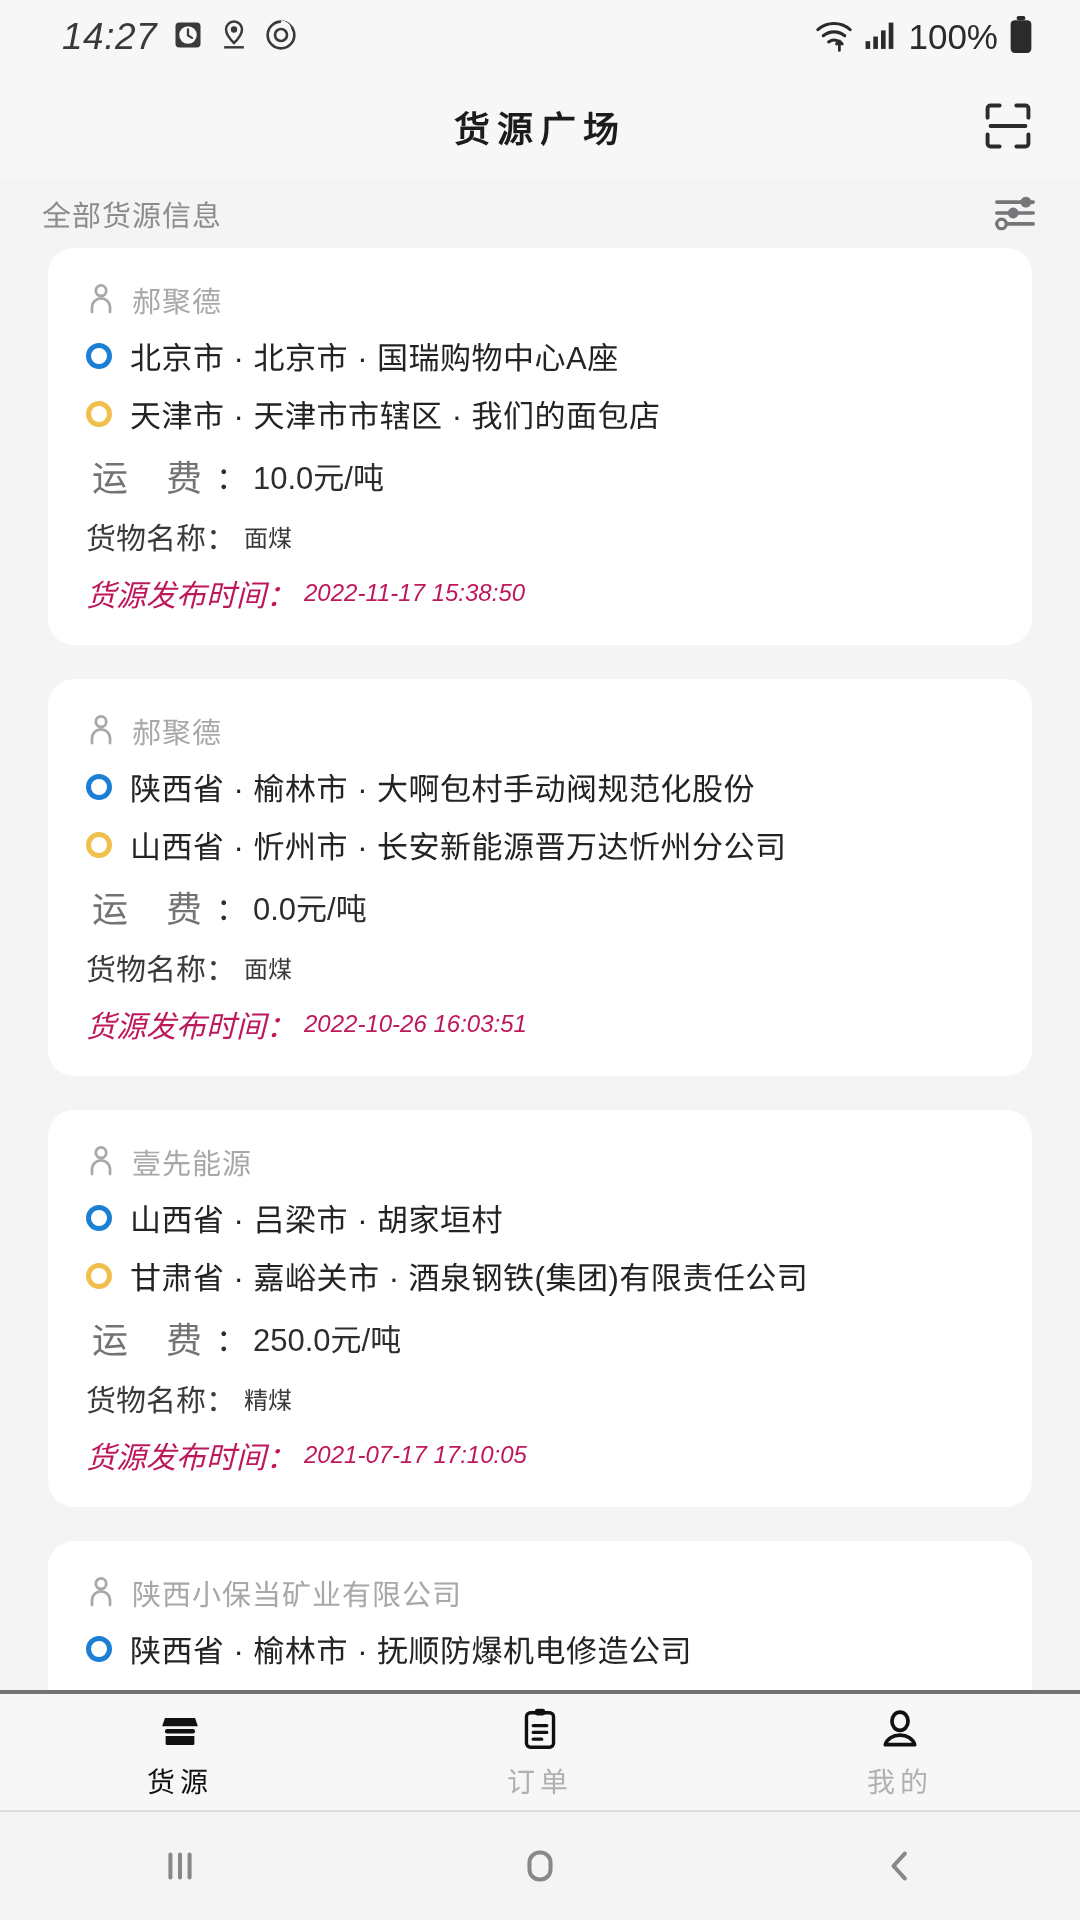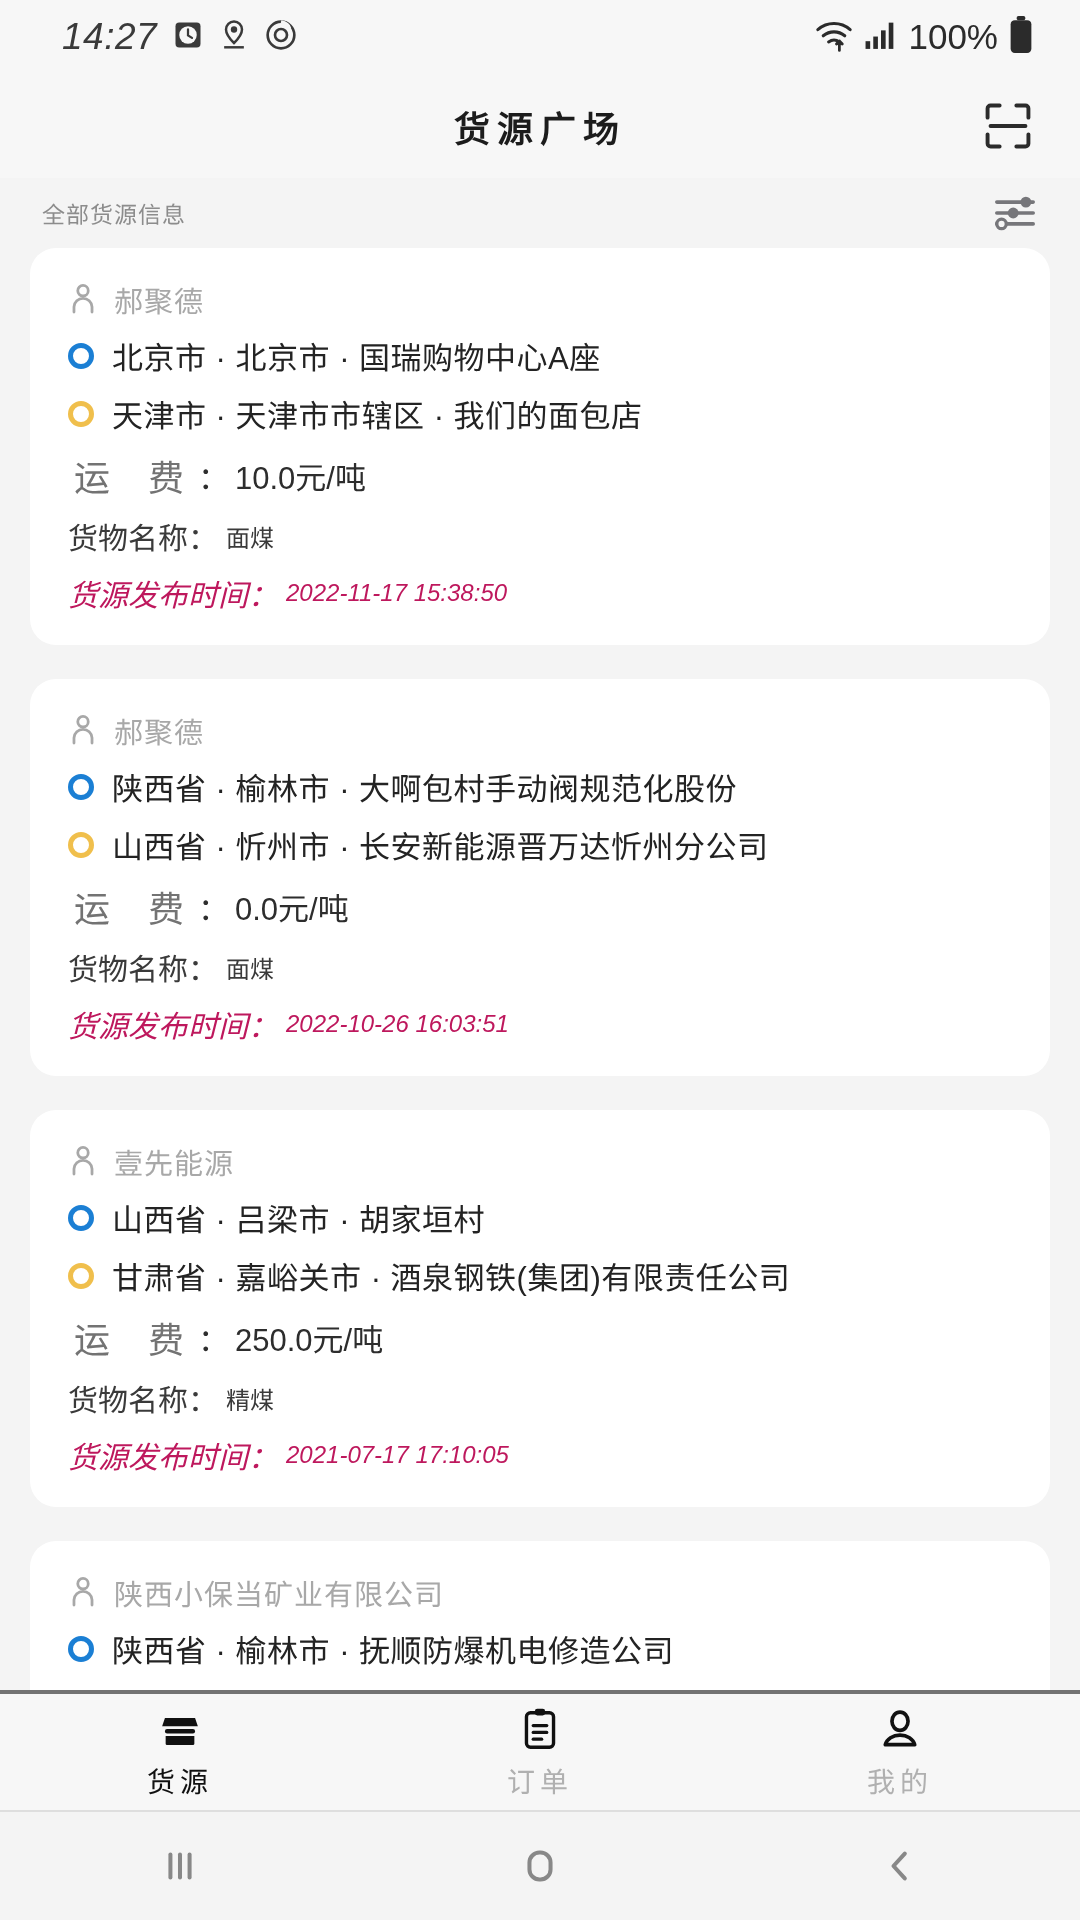--- a/index.html
+++ b/index.html
@@ -40,28 +40,28 @@
     width:56px; height:56px; display:flex; align-items:center; justify-content:center;
   }
 
   
   .filterbar {
     height:70px; flex:0 0 70px;
     display:flex; align-items:center; justify-content:space-between;
     padding:0 42px 0 42px;
     background:#f4f4f4;
   }
-  .filter-label { font-size:23px; color:#8c8c8c; letter-spacing:1px; }
+  .filter-label { font-size:29px; color:#8c8c8c; letter-spacing:1px; }
   .filter-icon { width:46px; height:46px; display:flex; align-items:center; justify-content:center; }
 
   
   .list {
     flex:1 1 auto;
     overflow:hidden;
-    padding:0 30px;
+    padding:0 48px;
     background:#f4f4f4;
     position:relative;
   }
   .card {
     background:#ffffff;
     border-radius:26px;
     padding:30px 34px 30px 34px;
     margin-bottom:34px;
   }
   .row { display:flex; align-items:center; min-height:42px; }

